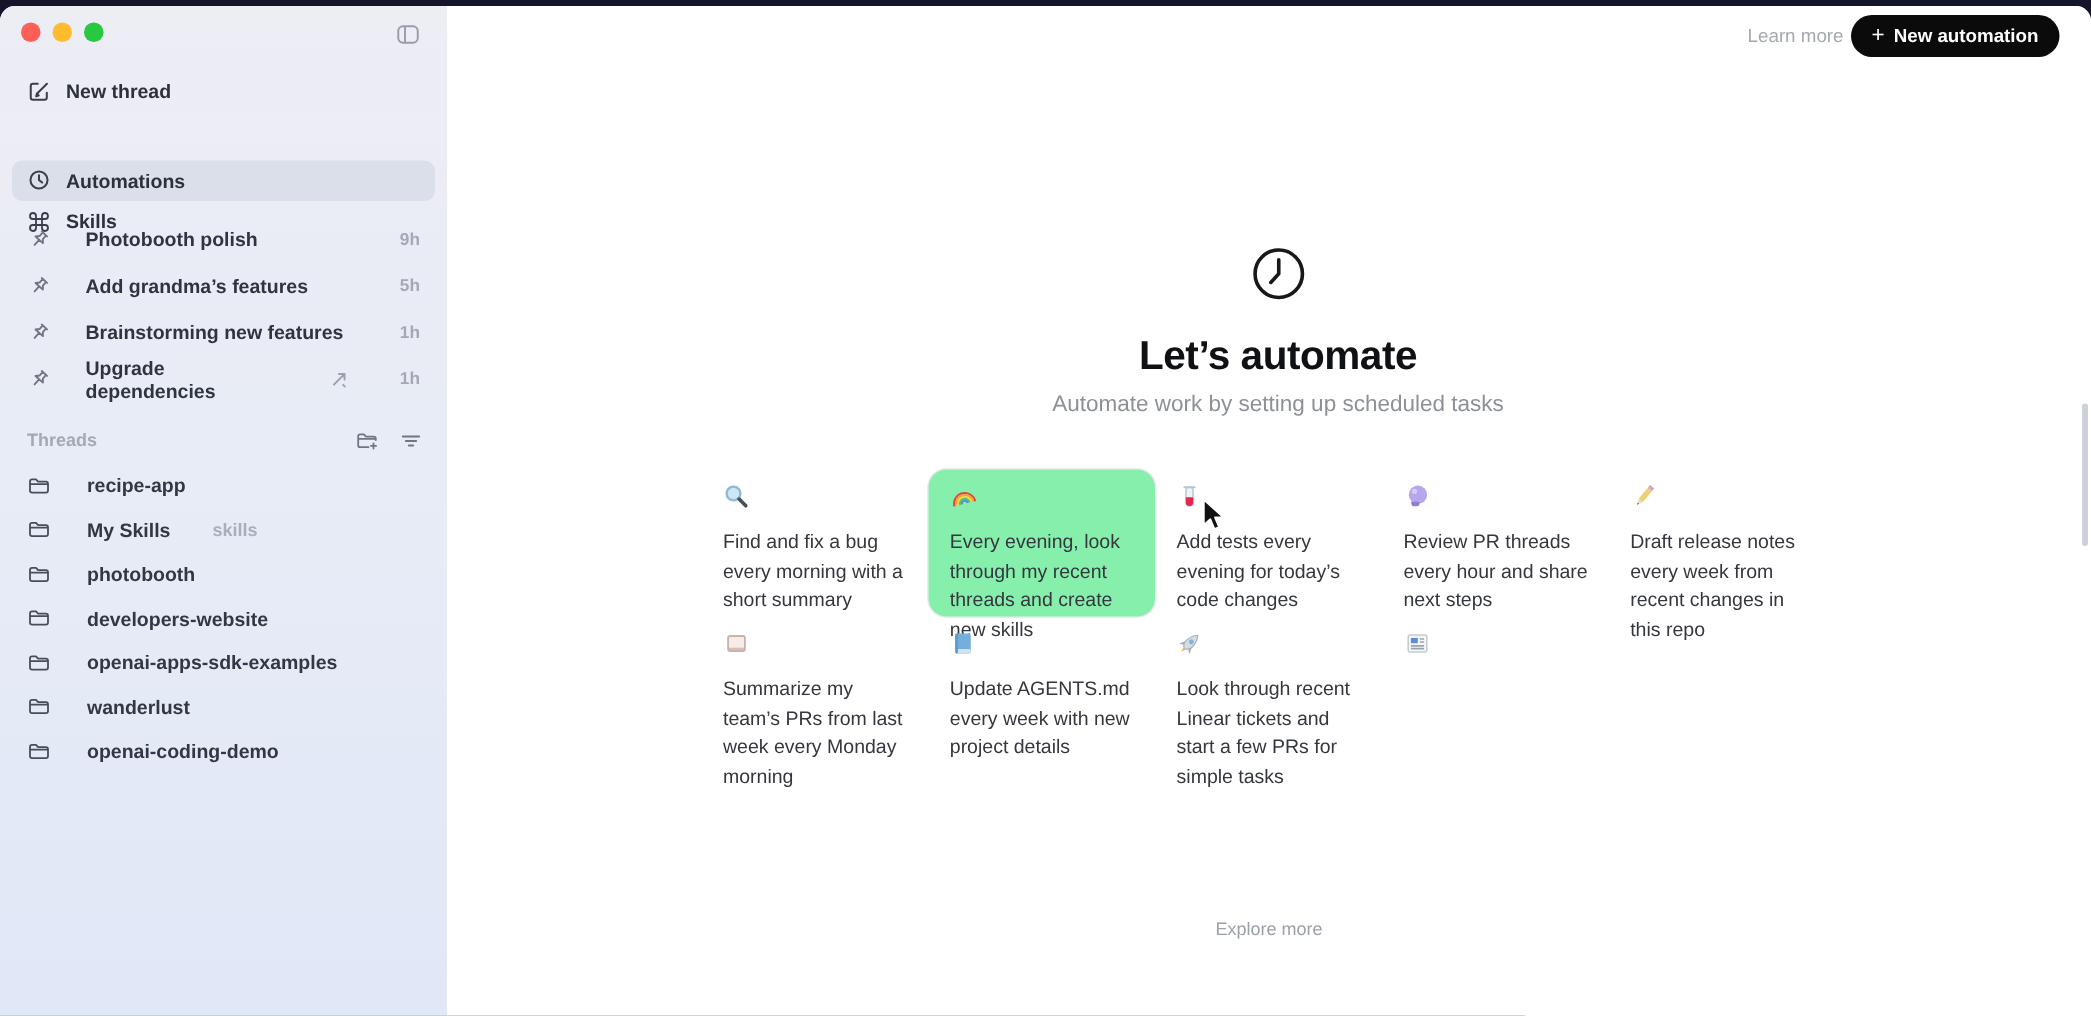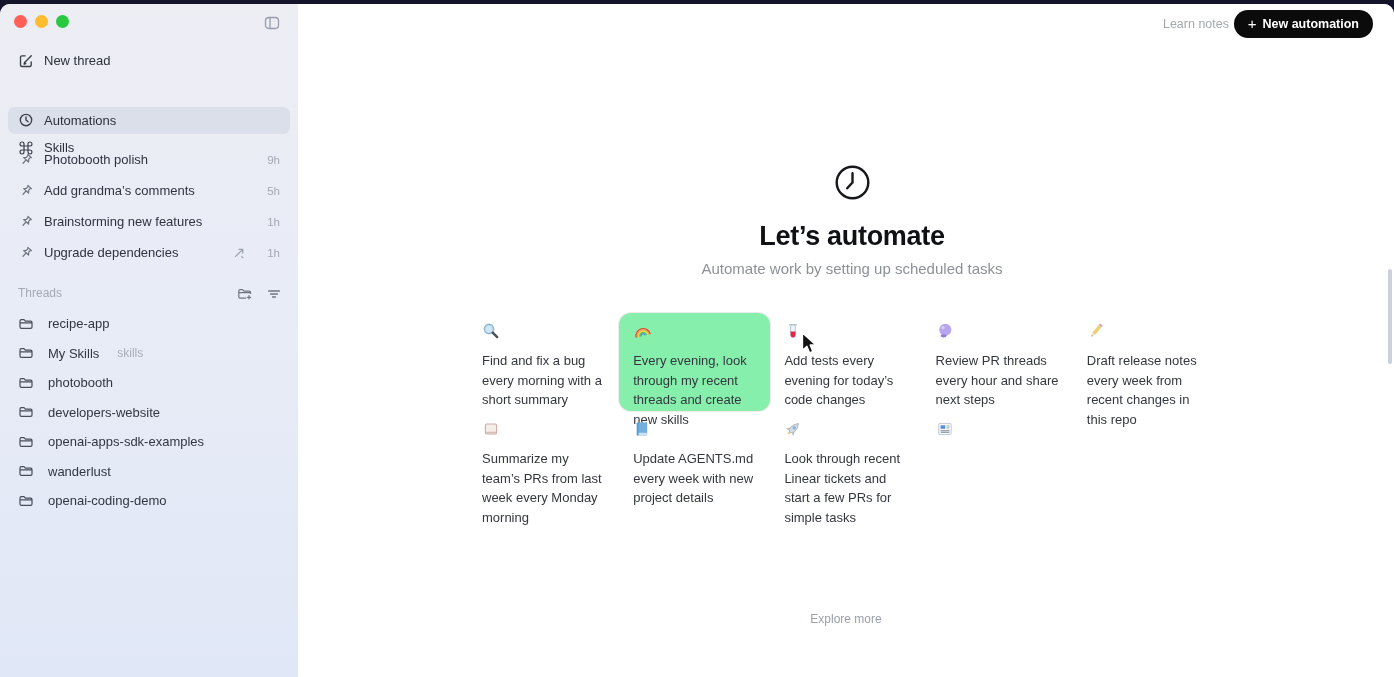--- a/index.html
+++ b/index.html
@@ -11,45 +11,46 @@
   }
   .app{
     position:absolute;left:0;top:4px;width:1394px;height:673px;
     background:#ffffff;border-radius:10px 10px 0 0;overflow:hidden;
   }
   
   .sidebar{
     position:absolute;left:0;top:0;bottom:0;width:298px;
     background:linear-gradient(180deg,#ededf4 0%,#e8ecf6 45%,#e0e7f6 100%);
     border-right:1px solid rgba(0,0,0,0.05);
+    font-weight:bold;
   }
   .traffic{position:absolute;top:11px;left:14px;display:flex;gap:8px;}
   .dot{width:13px;height:13px;border-radius:50%;}
   .dot.red{background:#ff5f57;}
   .dot.yellow{background:#febc2e;}
   .dot.green{background:#28c840;}
   .toggle-btn{position:absolute;top:10px;right:17px;width:18px;height:18px;cursor:default;}
   .nav{position:absolute;top:43px;left:8px;right:8px;}
   .nav-item{display:flex;align-items:center;gap:10px;height:27.5px;padding:0 10px;
     border-radius:7px;font-size:13px;color:#2c313c;}
   .nav-item.selected{background:#dbdfea;margin-top:32px;}
   .nav-item .icn{width:16px;height:16px;flex:0 0 16px;display:flex;}
   .recents{position:absolute;top:140px;left:8px;right:8px;}
-  .recent-item{display:flex;align-items:center;gap:10px;height:31px;padding:0 10px;
+  .recent-item{display:flex;align-items:center;gap:23px;height:31px;padding:0 10px;
     font-size:13px;color:#2f3440;border-radius:7px;}
   .recent-item .icn{width:16px;height:16px;flex:0 0 16px;display:flex;}
   .recent-time{margin-left:auto;font-size:11.5px;color:#a3a9b5;}
   .share-icn{width:16px;height:16px;margin-left:auto;display:flex;}
   .share-icn + .recent-time{margin-left:10px;}
   .threads-head{position:absolute;top:282px;left:18px;right:16px;display:flex;
     font-size:12px;color:#a3a9b5;}
   .threads-head .head-icons{margin-left:auto;display:flex;gap:13px;}
   .threads-head .icn{width:16px;height:16px;display:flex;}
   .threads{position:absolute;top:305px;left:8px;right:8px;}
-  .thread-item{display:flex;align-items:center;gap:14px;height:29.5px;padding:0 10px;
+  .thread-item{display:flex;align-items:center;gap:24px;height:29.5px;padding:0 10px;
     font-size:13px;color:#323742;border-radius:7px;}
   .thread-item .icn{width:16px;height:16px;flex:0 0 16px;display:flex;}
   .thread-badge{color:#a9aeba;font-size:12px;margin-left:4px;}
   
   .main{position:absolute;left:298px;right:0;top:0;bottom:0;background:#fff;}
   .topbar{position:absolute;top:0;left:0;right:0;height:46px;}
   .learn-more{position:absolute;right:867px;top:13px;font-size:12.5px;color:#a4a8b0;
     right:165px;cursor:pointer;}
   .learn-more{left:auto;}
   .new-automation{position:absolute;right:21px;top:6px;height:28px;border:none;
@@ -138,21 +139,21 @@
         <span class="recent-time">9h</span>
       </div>
       <div class="recent-item">
         <span class="icn">
           <svg viewBox="0 0 16 16" width="16" height="16" fill="none" stroke="#6f7582" stroke-width="1.25" stroke-linecap="round" stroke-linejoin="round">
             <g transform="rotate(42 8 8)">
                 <path d="M5.6 2.6 H10.4 M6.5 2.6 V5.8 L4.7 7.8 H11.3 L9.5 5.8 V2.6 M8 7.8 V12.4"></path>
               </g>
           </svg>
         </span>
-        <span>Add grandma’s comments</span>
+        <span>Add grandma’s features</span>
         <span class="recent-time">5h</span>
       </div>
       <div class="recent-item">
         <span class="icn">
           <svg viewBox="0 0 16 16" width="16" height="16" fill="none" stroke="#6f7582" stroke-width="1.25" stroke-linecap="round" stroke-linejoin="round">
             <g transform="rotate(42 8 8)">
                 <path d="M5.6 2.6 H10.4 M6.5 2.6 V5.8 L4.7 7.8 H11.3 L9.5 5.8 V2.6 M8 7.8 V12.4"></path>
               </g>
           </svg>
         </span>
@@ -251,21 +252,21 @@
           </svg>
         </span>
         <span>openai-coding-demo</span>
       </div>
     </div>
   </div>
 
   <div class="main">
 
     <div class="topbar">
-      <span class="learn-more">Learn notes</span>
+      <span class="learn-more">Learn more</span>
       <button class="new-automation">
         <span class="plus">+</span>
         <span>New automation</span>
       </button>
     </div>
 
     <div class="hero">
       <span class="hero-icon">
         <svg width="37" height="37" viewBox="0 0 37 37" fill="none" stroke="#17181c" stroke-width="2.4" stroke-linecap="round">
           <circle cx="18.5" cy="18.5" r="15.8"></circle>

